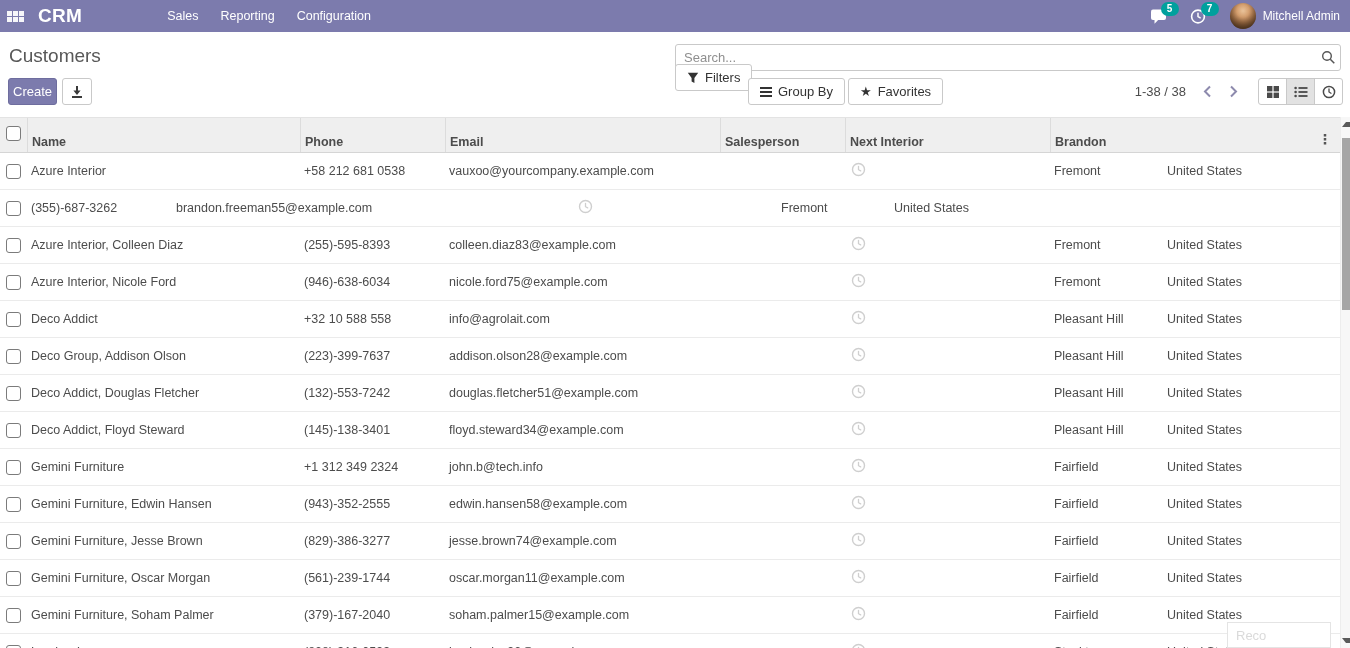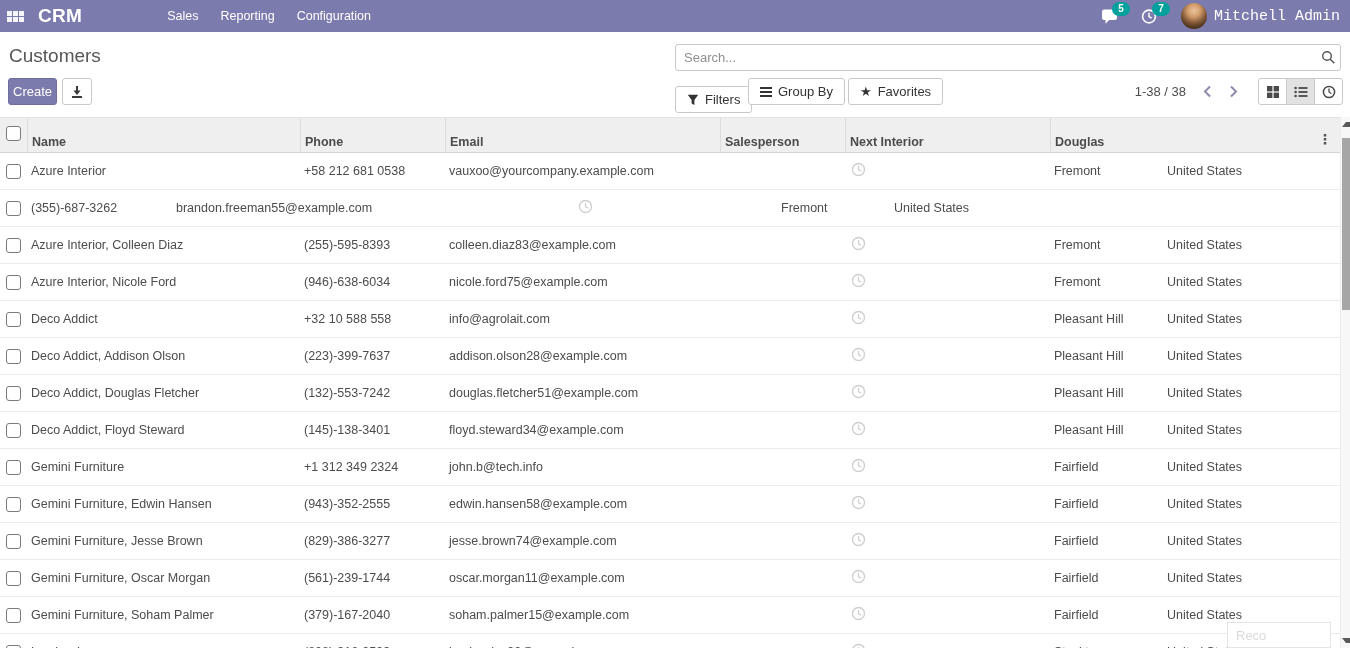--- a/index.html
+++ b/index.html
@@ -29,21 +29,21 @@
     background:#00A09D;color:#fff;font-size:10px;font-weight:bold;
     border-radius:8px;padding:0 4px;line-height:14px;text-align:center;
   }
   .user-block{display:flex;align-items:center;gap:7px;cursor:pointer;}
   .avatar{
     width:26px;height:26px;border-radius:50%;
     background:
       radial-gradient(circle at 50% 30%, #e8c29a 0%, #d9a271 28%, #9a6a44 55%, #5a3d26 78%, #3c2a1a 100%);
     box-shadow:inset 0 -6px 8px rgba(60,40,20,.45);
   }
-  .user-name{font-size:15px;color:#fff;white-space:nowrap;font-family:Liberation Mono, monospace;}
+  .user-name{font-size:12px;color:#fff;white-space:nowrap;}
 
   
   .control-panel{position:absolute;top:32px;left:0;right:0;height:85px;background:#fff;}
   .page-title{position:absolute;left:9px;top:13px;font-size:19px;color:#585858;}
   .btn{
     box-sizing:border-box;height:27px;border:1px solid #c9c9c9;border-radius:3px;
     background:#fff;color:#333;font-size:13px;font-family:inherit;
     display:inline-flex;align-items:center;gap:6px;padding:0 11px;cursor:pointer;white-space:nowrap;
   }
   .btn-primary{
@@ -53,21 +53,21 @@
   .search-box{
     position:absolute;left:675px;top:12px;width:666px;height:27px;box-sizing:border-box;
     border:1px solid #c9c9c9;border-radius:3px;background:#fff;display:flex;align-items:center;
   }
   .search-box input{
     flex:1;border:none;outline:none;font-size:13px;font-family:inherit;color:#4c4c4c;
     padding:0 8px;background:transparent;
   }
   .search-box input::placeholder{color:#8f8f8f;}
   .search-glass{width:24px;display:flex;justify-content:center;cursor:pointer;}
-  .btn-filters{position:absolute;left:675px;top:54px;justify-content:center;}
+  .btn-filters{position:absolute;left:675px;top:32px;justify-content:center;}
   .btn-groupby{position:absolute;left:748px;top:46px;}
   .btn-favorites{position:absolute;left:848px;top:46px;}
   .gb-lines{display:inline-flex;flex-direction:column;gap:2px;}
   .gb-lines i{width:12px;height:2px;background:#333;display:block;}
   .star-glyph{font-size:13px;color:#333;line-height:1;}
   .pager-value{position:absolute;left:1110px;top:46px;width:76px;height:27px;line-height:27px;text-align:right;font-size:13px;color:#4c4c4c;cursor:pointer;}
   .pager-prev{position:absolute;left:1198px;top:46px;width:18px;height:27px;display:flex;align-items:center;justify-content:center;cursor:pointer;}
   .pager-next{position:absolute;left:1224px;top:46px;width:18px;height:27px;display:flex;align-items:center;justify-content:center;cursor:pointer;}
   .view-switcher{
     position:absolute;left:1258px;top:46px;height:27px;box-sizing:border-box;
@@ -241,21 +241,21 @@
 <section class="list-table">
   <div class="thead">
     <div class="th col-check no-border">
         <span class="cb"></span>
       </div>
     <div class="th col-name">Name</div>
     <div class="th col-phone">Phone</div>
     <div class="th col-email">Email</div>
     <div class="th col-sales">Salesperson</div>
     <div class="th col-activity">Next Interior</div>
-    <div class="th col-country">Douglas</div>
+    <div class="th col-country">Brandon</div>
     <div class="th col-filler no-border">
       <span class="dots-btn">⋮</span>
     </div>
   </div>
   <div id="rows-container">
     <div class="tr">
       <div class="td col-check">
           <span class="cb"></span>
         </div>
       <div class="td col-name">Azure Interior</div>
@@ -355,21 +355,21 @@
       </div>
       <div class="td col-city">Pleasant Hill</div>
       <div class="td col-country">United States</div>
       <div class="td col-filler"></div>
     </div>
 
     <div class="tr">
       <div class="td col-check">
           <span class="cb"></span>
         </div>
-      <div class="td col-name">Deco Addict, Addison Olson</div>
+      <div class="td col-name">Deco Group, Addison Olson</div>
       <div class="td col-phone">(223)-399-7637</div>
       <div class="td col-email">addison.olson28@example.com</div>
       <div class="td col-sales"></div>
       <div class="td col-activity">
         <span class="activity-clock">
           <svg width="15" height="15" viewBox="0 0 15 15">
             <circle cx="7.5" cy="7.5" r="6" fill="none" stroke="#cfcfcf" stroke-width="1.4"></circle>
             <path d="M7.5 4.3v3.4l2.2 1.2" fill="none" stroke="#cfcfcf" stroke-width="1.3" stroke-linecap="round"></path>
           </svg>
         </span>

